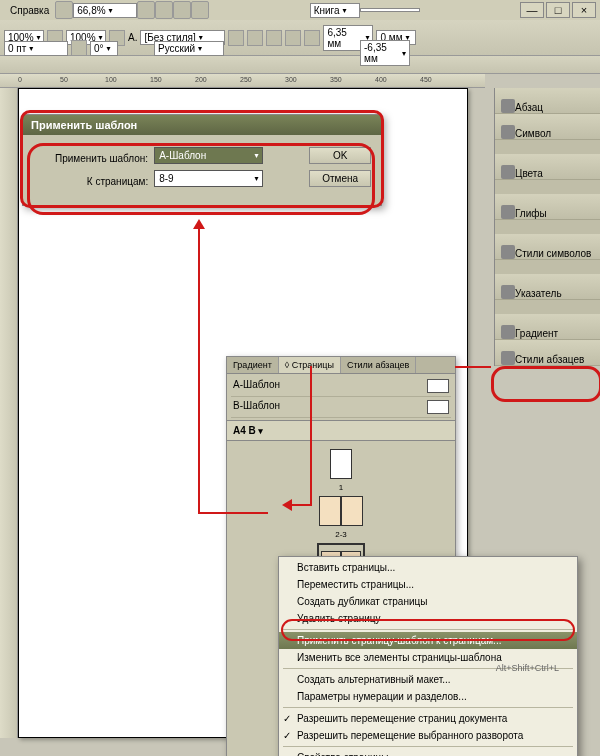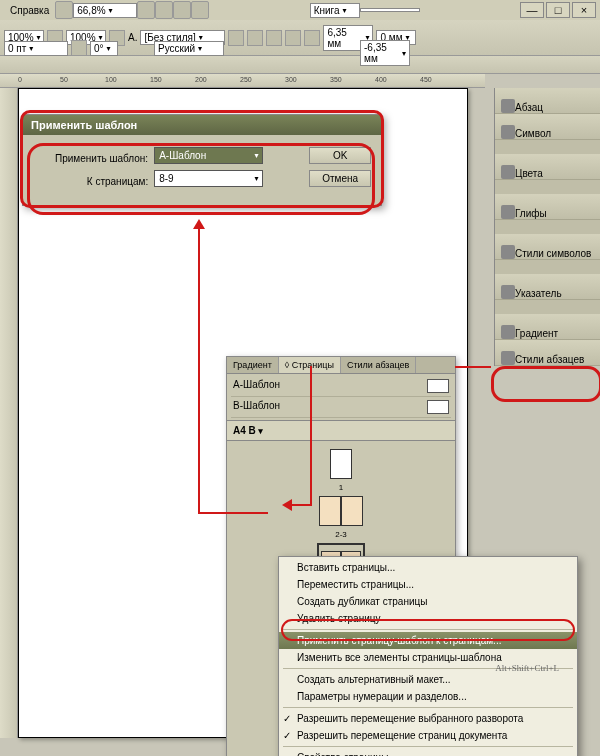--- a/index.html
+++ b/index.html
@@ -54,21 +54,21 @@
 .page-thumb { width: 22px; height: 30px; border: 1px solid #333; background: #fff; margin: 4px auto; }
 .page-spread { display: flex; justify-content: center; gap: 0; margin: 4px 0; }
 .page-spread .page-thumb { margin: 0; }
 .page-num { text-align: center; font-size: 8px; }
 
 .context-menu { position: absolute; top: 482px; left: 278px; width: 300px; background: #f0eee0; border: 1px solid #888; box-shadow: 3px 3px 8px rgba(0,0,0,0.4); padding: 2px 0; }
 .cm-item { padding: 3px 18px; font-size: 10px; cursor: pointer; position: relative; }
 .cm-item.highlighted { background: linear-gradient(#8a9268,#6e7850); color: #fff; }
 .cm-item.checked::before { content: "✓"; position: absolute; left: 4px; }
 .cm-sep { height: 1px; background: #b8b6a0; margin: 2px 4px; }
-.cm-item .shortcut { float: right; font-size: 9px; color: #666; font-family: Liberation Serif, serif; }
+.cm-item .shortcut { float: right; font-size: 9px; color: #666; }
 .cm-highlight-ring { position: absolute; border: 2px solid #d01818; border-radius: 12px; pointer-events: none; }
 
 .arrow-line { position: absolute; background: #d01818; pointer-events: none; }
 .arrow-head { position: absolute; width: 0; height: 0; pointer-events: none; }
 
 .side-panel .annot { position: absolute; border: 3px solid #d01818; border-radius: 14px; pointer-events: none; }
 </style>
 </head>
 <body>
 
@@ -248,22 +248,22 @@
     <div class="cm-item">Переместить страницы...</div>
     <div class="cm-item">Создать дубликат страницы</div>
     <div class="cm-item">Удалить страницу</div>
     <div class="cm-sep"></div>
     <div class="cm-item highlighted">Применить страницу-шаблон к страницам...</div>
     <div class="cm-item"><span>Изменить все элементы страницы-шаблона</span><span class="shortcut">Alt+Shift+Ctrl+L</span></div>
     <div class="cm-sep"></div>
     <div class="cm-item">Создать альтернативный макет...</div>
     <div class="cm-item">Параметры нумерации и разделов...</div>
     <div class="cm-sep"></div>
+    <div class="cm-item checked">Разрешить перемещение страниц документа</div>
     <div class="cm-item checked">Разрешить перемещение выбранного разворота</div>
-    <div class="cm-item checked">Разрешить перемещение страниц документа</div>
     <div class="cm-sep"></div>
     <div class="cm-item"><span>Свойства страницы</span><span style="float:right">▸</span></div>
 
     <div class="cm-highlight-ring" style="top:62px; left:2px; right:2px; height:22px"></div>
   </div>
 
   <div class="arrow-line" style="top:150px; left:198px; width:2px; height:290px"></div>
   <div class="arrow-line" style="top:438px; left:198px; width:70px; height:2px"></div>
   <div class="arrow-line" style="top:292px; left:455px; width:36px; height:2px"></div>
   <div class="arrow-line" style="top:292px; left:310px; width:2px; height:140px"></div>

